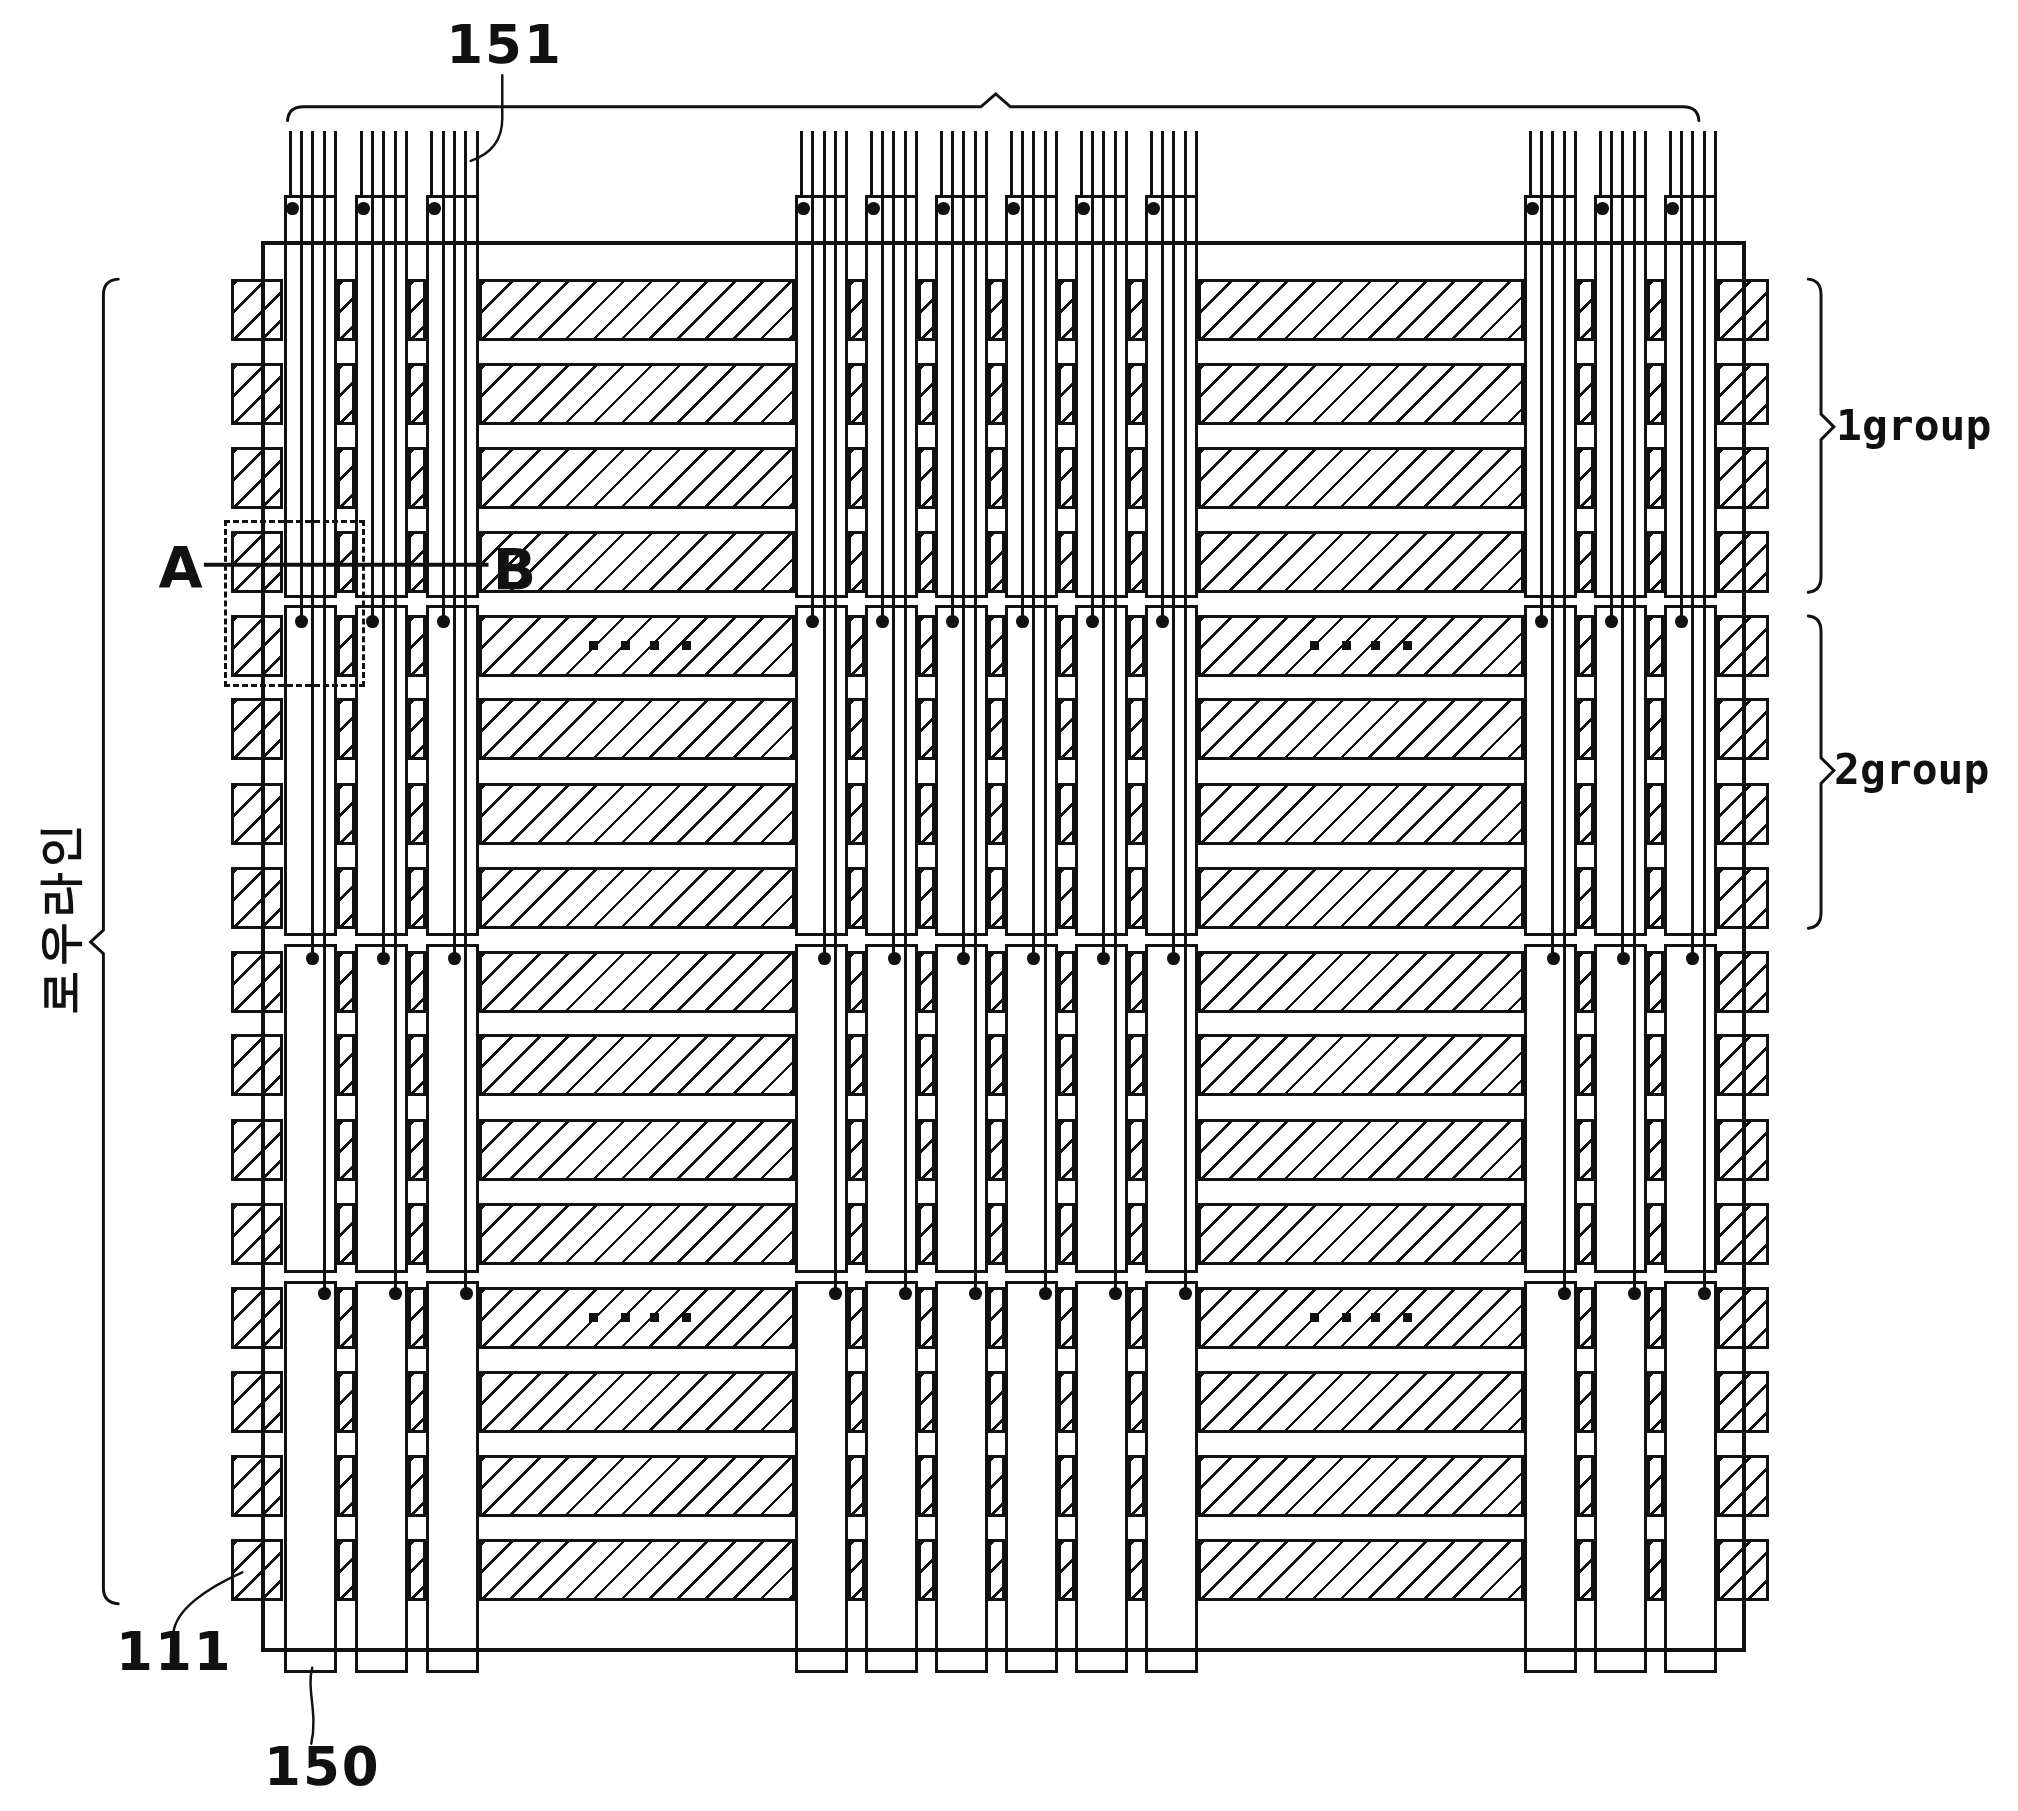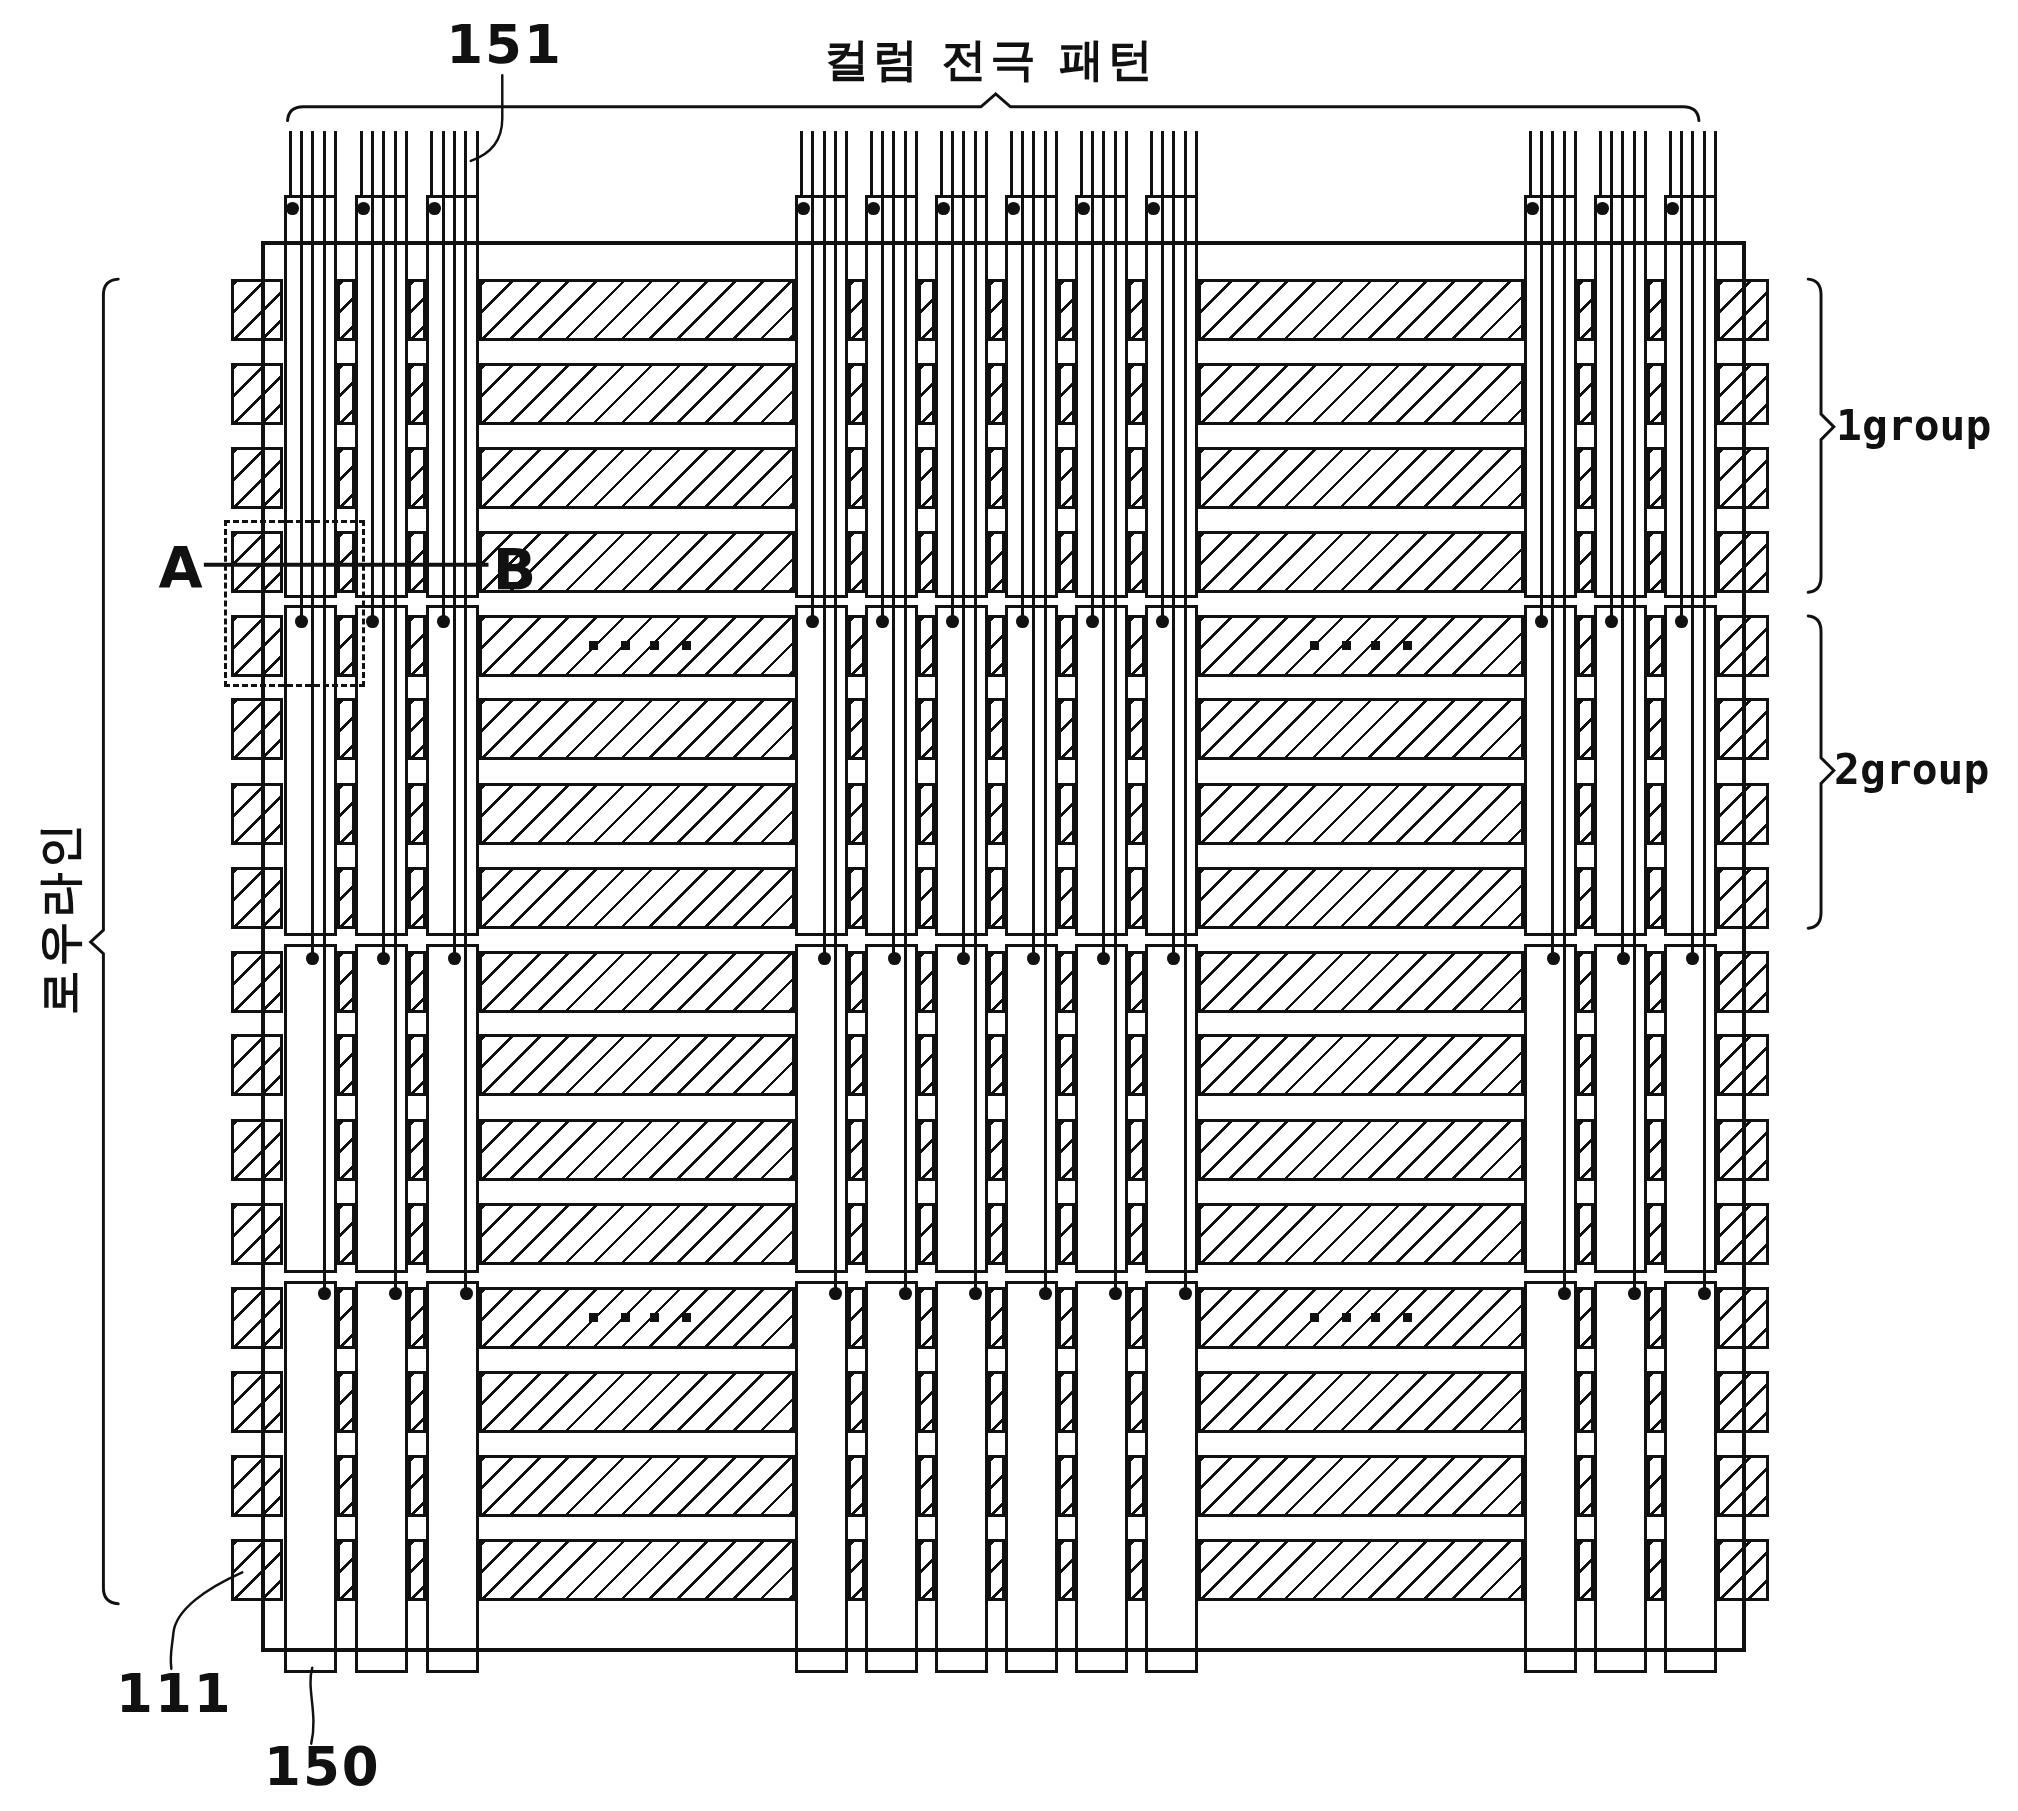--- a/index.html
+++ b/index.html
@@ -465,29 +465,28 @@
     <g fill="none" stroke="#111" stroke-width="2.5" stroke-linecap="round">
       <path d="M510,76 L510,120 Q510,152 478,163"></path>
       <path d="M246,1596 C210,1612 178,1634 176,1658 C175,1670 172,1680 174,1694"></path>
       <path d="M317,1693 C311,1714 323,1740 316,1770"></path>
     </g>
     <path d="M207,573 L496,573" stroke="#111" stroke-width="4" fill="none"></path>
   </svg>
 
   <div class="lbl num ctr" style="left:433px;top:13.8px;width:143px;">151</div>
 
-  <div class="lbl kor ctr" style="left:744px;top:29.6px;width:493px;">컬럼 전극 패턴</div>
 
   <div class="lbl kor rot ctr" style="left:-79px;top:891px;width:276px;height:53px;line-height:53px;">로우라인</div>
 
   <div class="lbl grp" style="left:1836px;top:400px;">1group</div>
 
   <div class="lbl grp" style="left:1834px;top:744px;">2group</div>
 
   <div class="lbl ab ctr" style="left:156px;top:535px;width:49px;">A</div>
 
   <div class="lbl ab ctr" style="left:490px;top:537px;width:49px;">B</div>
 
-  <div class="lbl num ctr" style="left:116px;top:1663px;width:99px;">111</div>
+  <div class="lbl num ctr" style="left:116px;top:1621px;width:99px;">111</div>
 
   <div class="lbl num ctr" style="left:264px;top:1736px;width:99px;">150</div>
 </div>
 
 
 </body></html>

